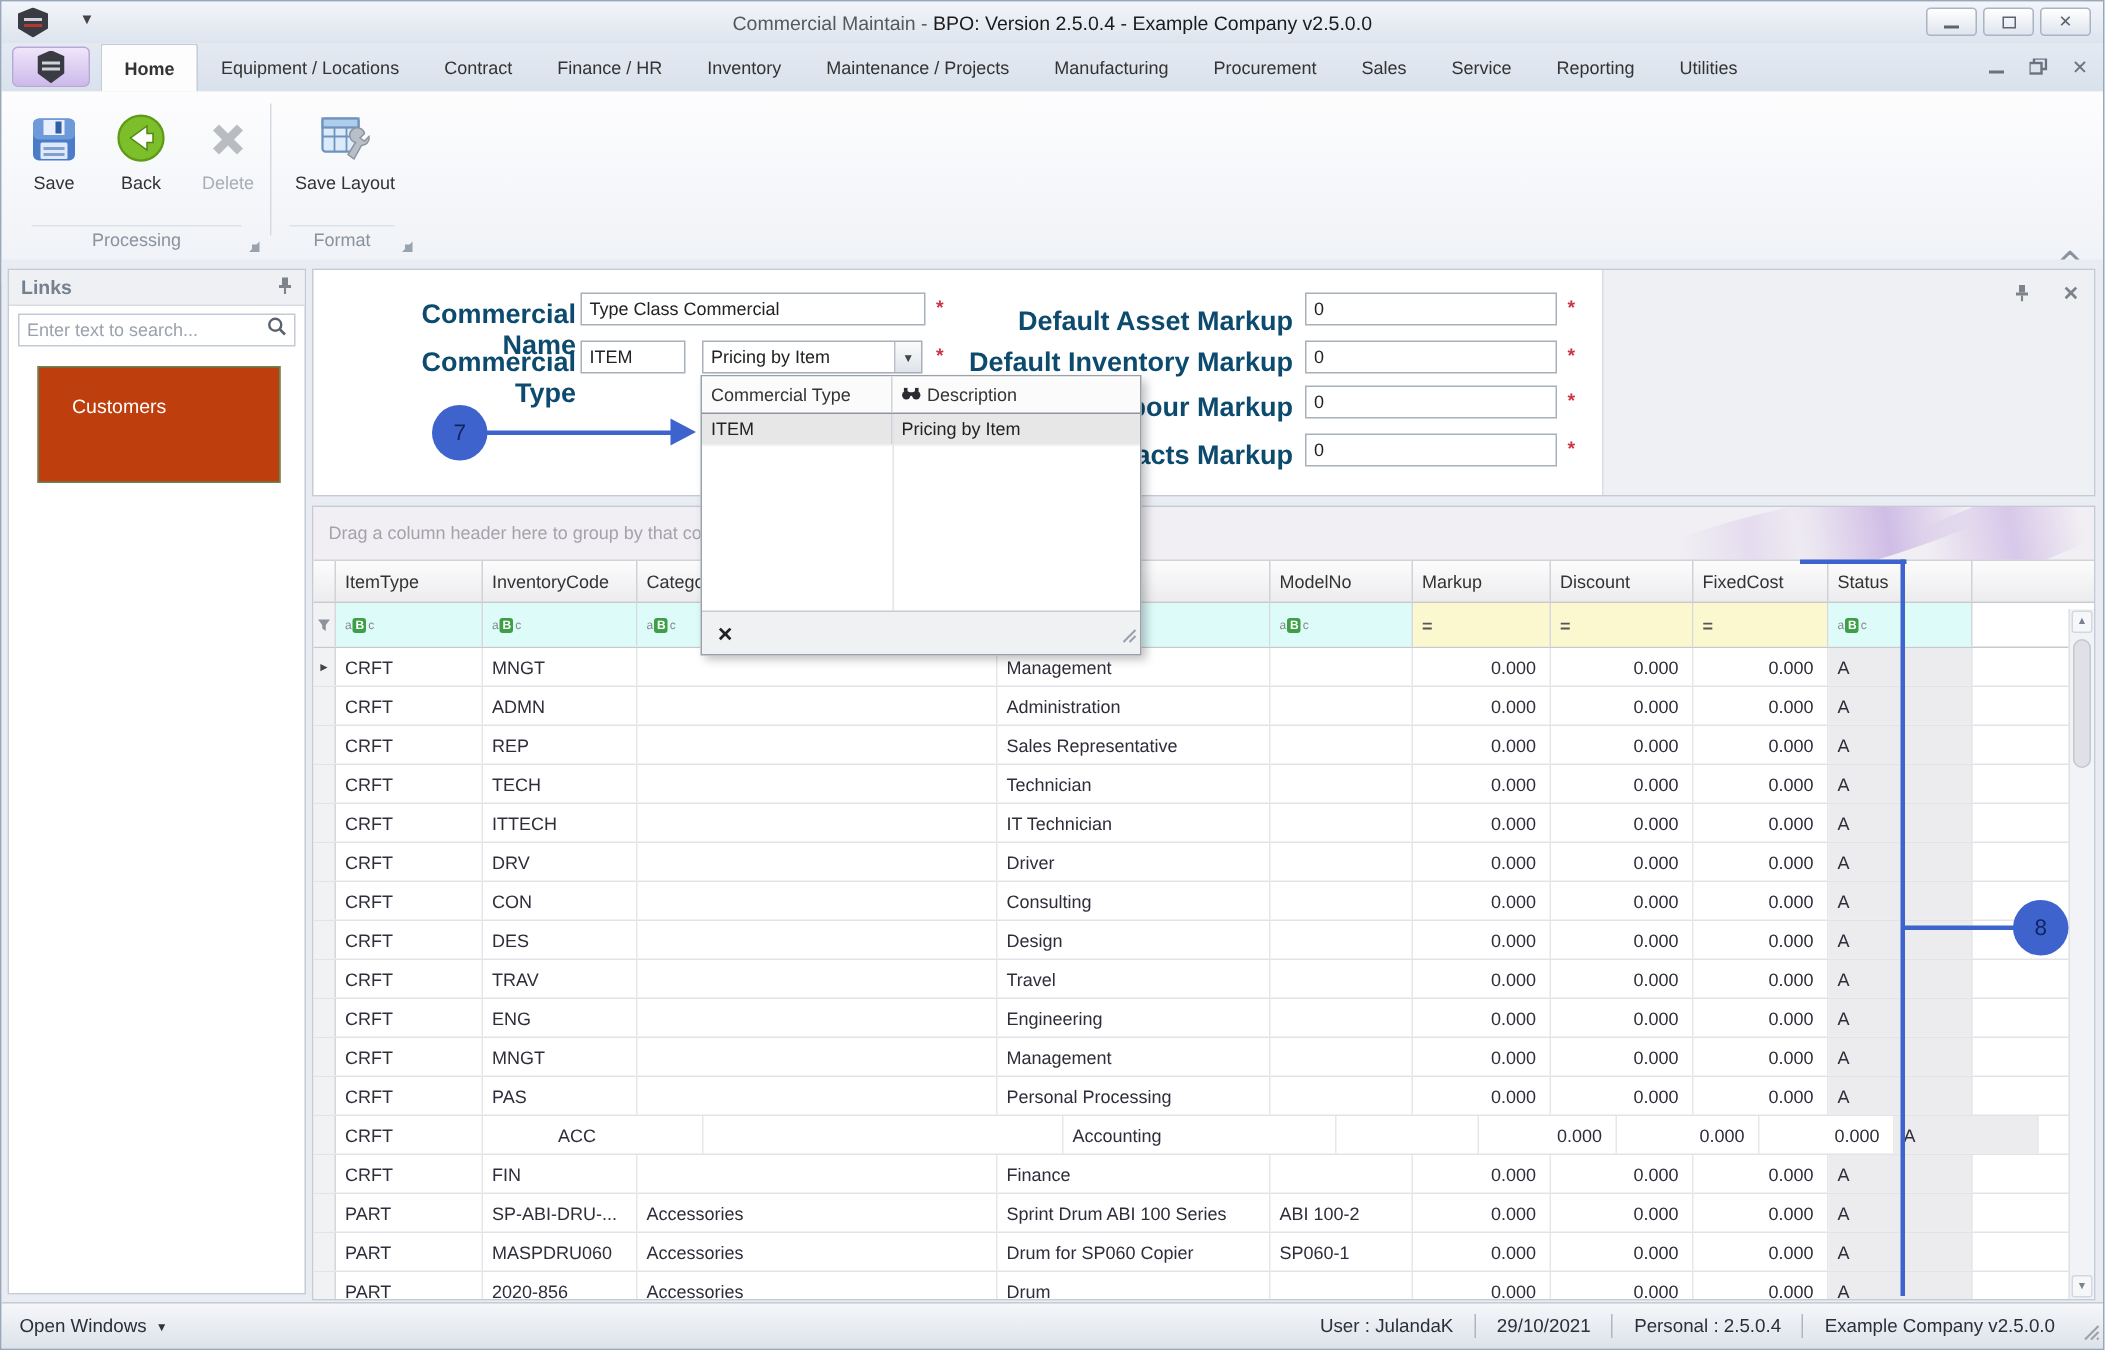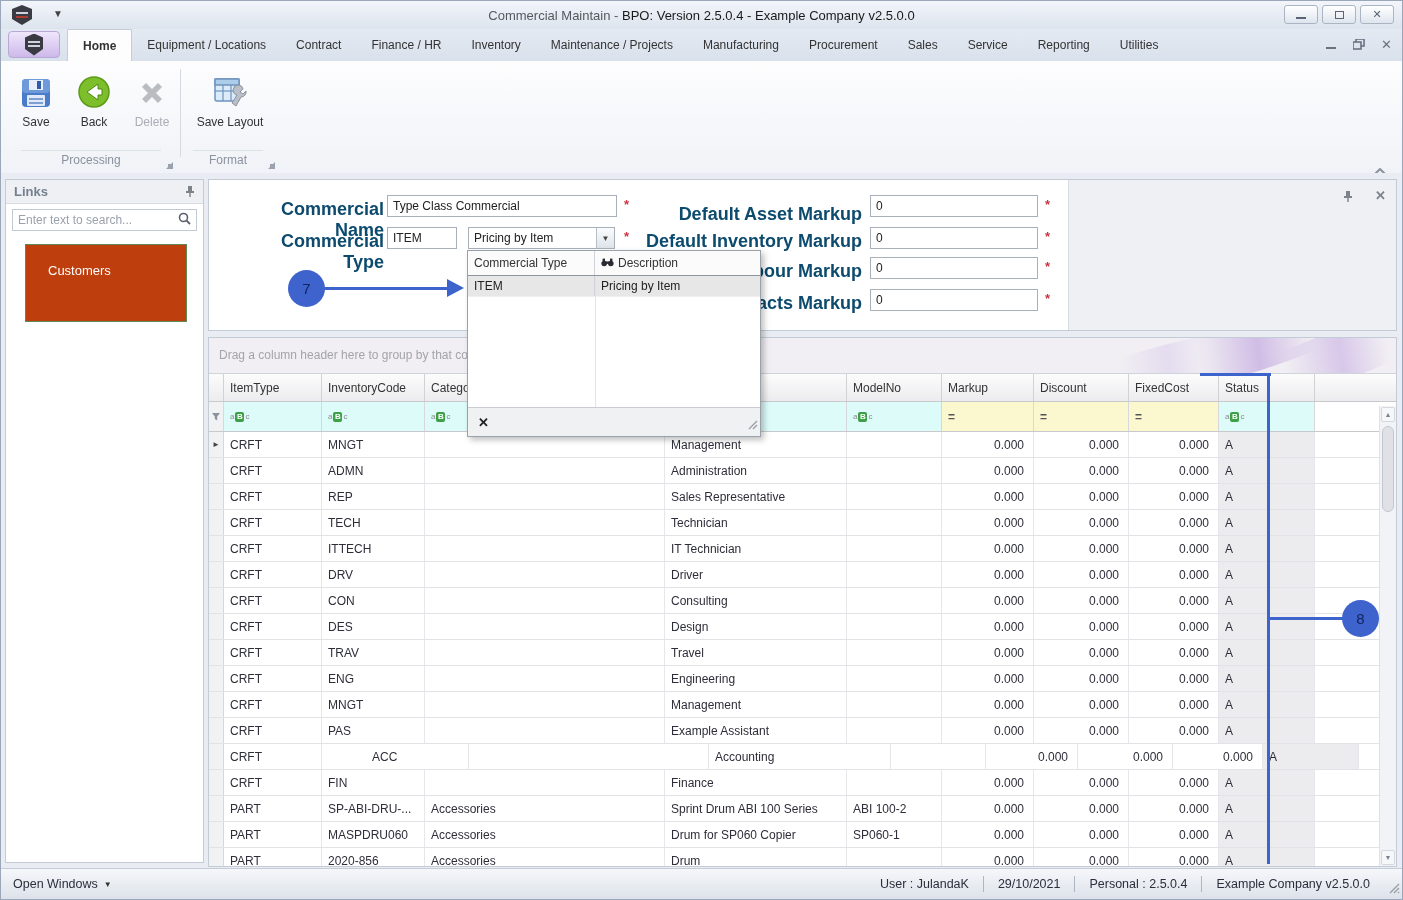--- a/index.html
+++ b/index.html
@@ -544,21 +544,21 @@
             <div class="gc num" style="width: 95px;">0.000</div>
             <div class="gc num" style="width: 90px;">0.000</div>
             <div class="gc statuscell" style="width: 96px;">A</div>
             <div class="gc gfill"></div>
           </div>
           <div class="grow">
             <div class="gind"></div>
             <div class="gc" style="width: 98px;">CRFT</div>
             <div class="gc" style="width: 103px;">PAS</div>
             <div class="gc" style="width: 240px;"></div>
-            <div class="gc" style="width: 182px;">Example Assistant</div>
+            <div class="gc" style="width: 182px;">Personal Processing</div>
             <div class="gc" style="width: 95px;"></div>
             <div class="gc num" style="width: 92px;">0.000</div>
             <div class="gc num" style="width: 95px;">0.000</div>
             <div class="gc num" style="width: 90px;">0.000</div>
             <div class="gc statuscell" style="width: 96px;">A</div>
             <div class="gc gfill"></div>
           </div>
           <div class="grow">
             <div class="gind"></div>
             <div class="gc" style="width: 98px;">CRFT</div>

